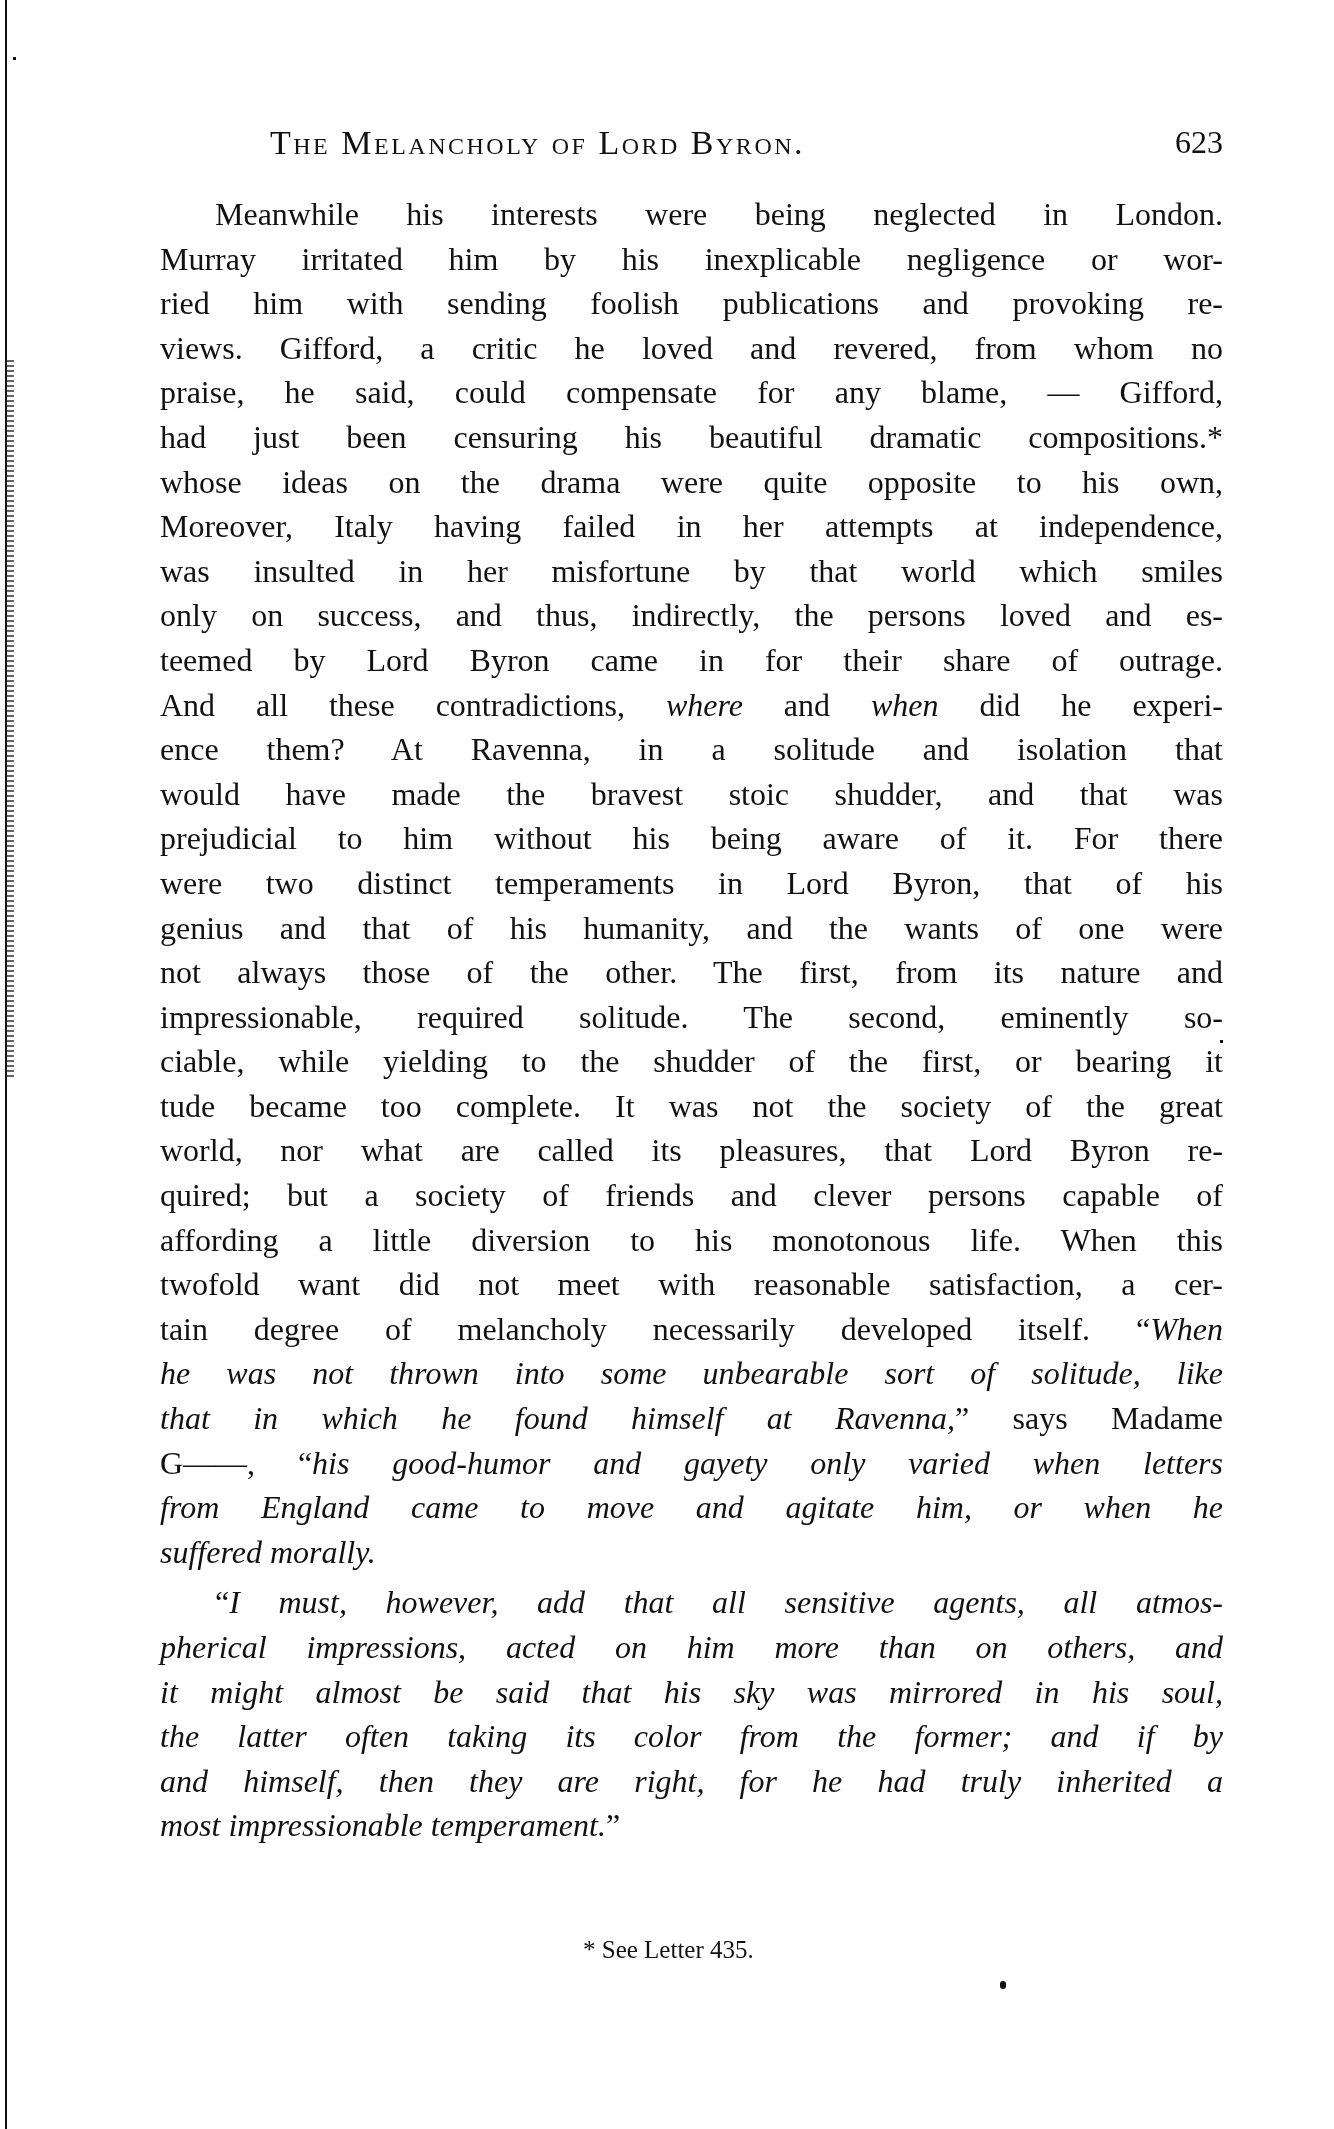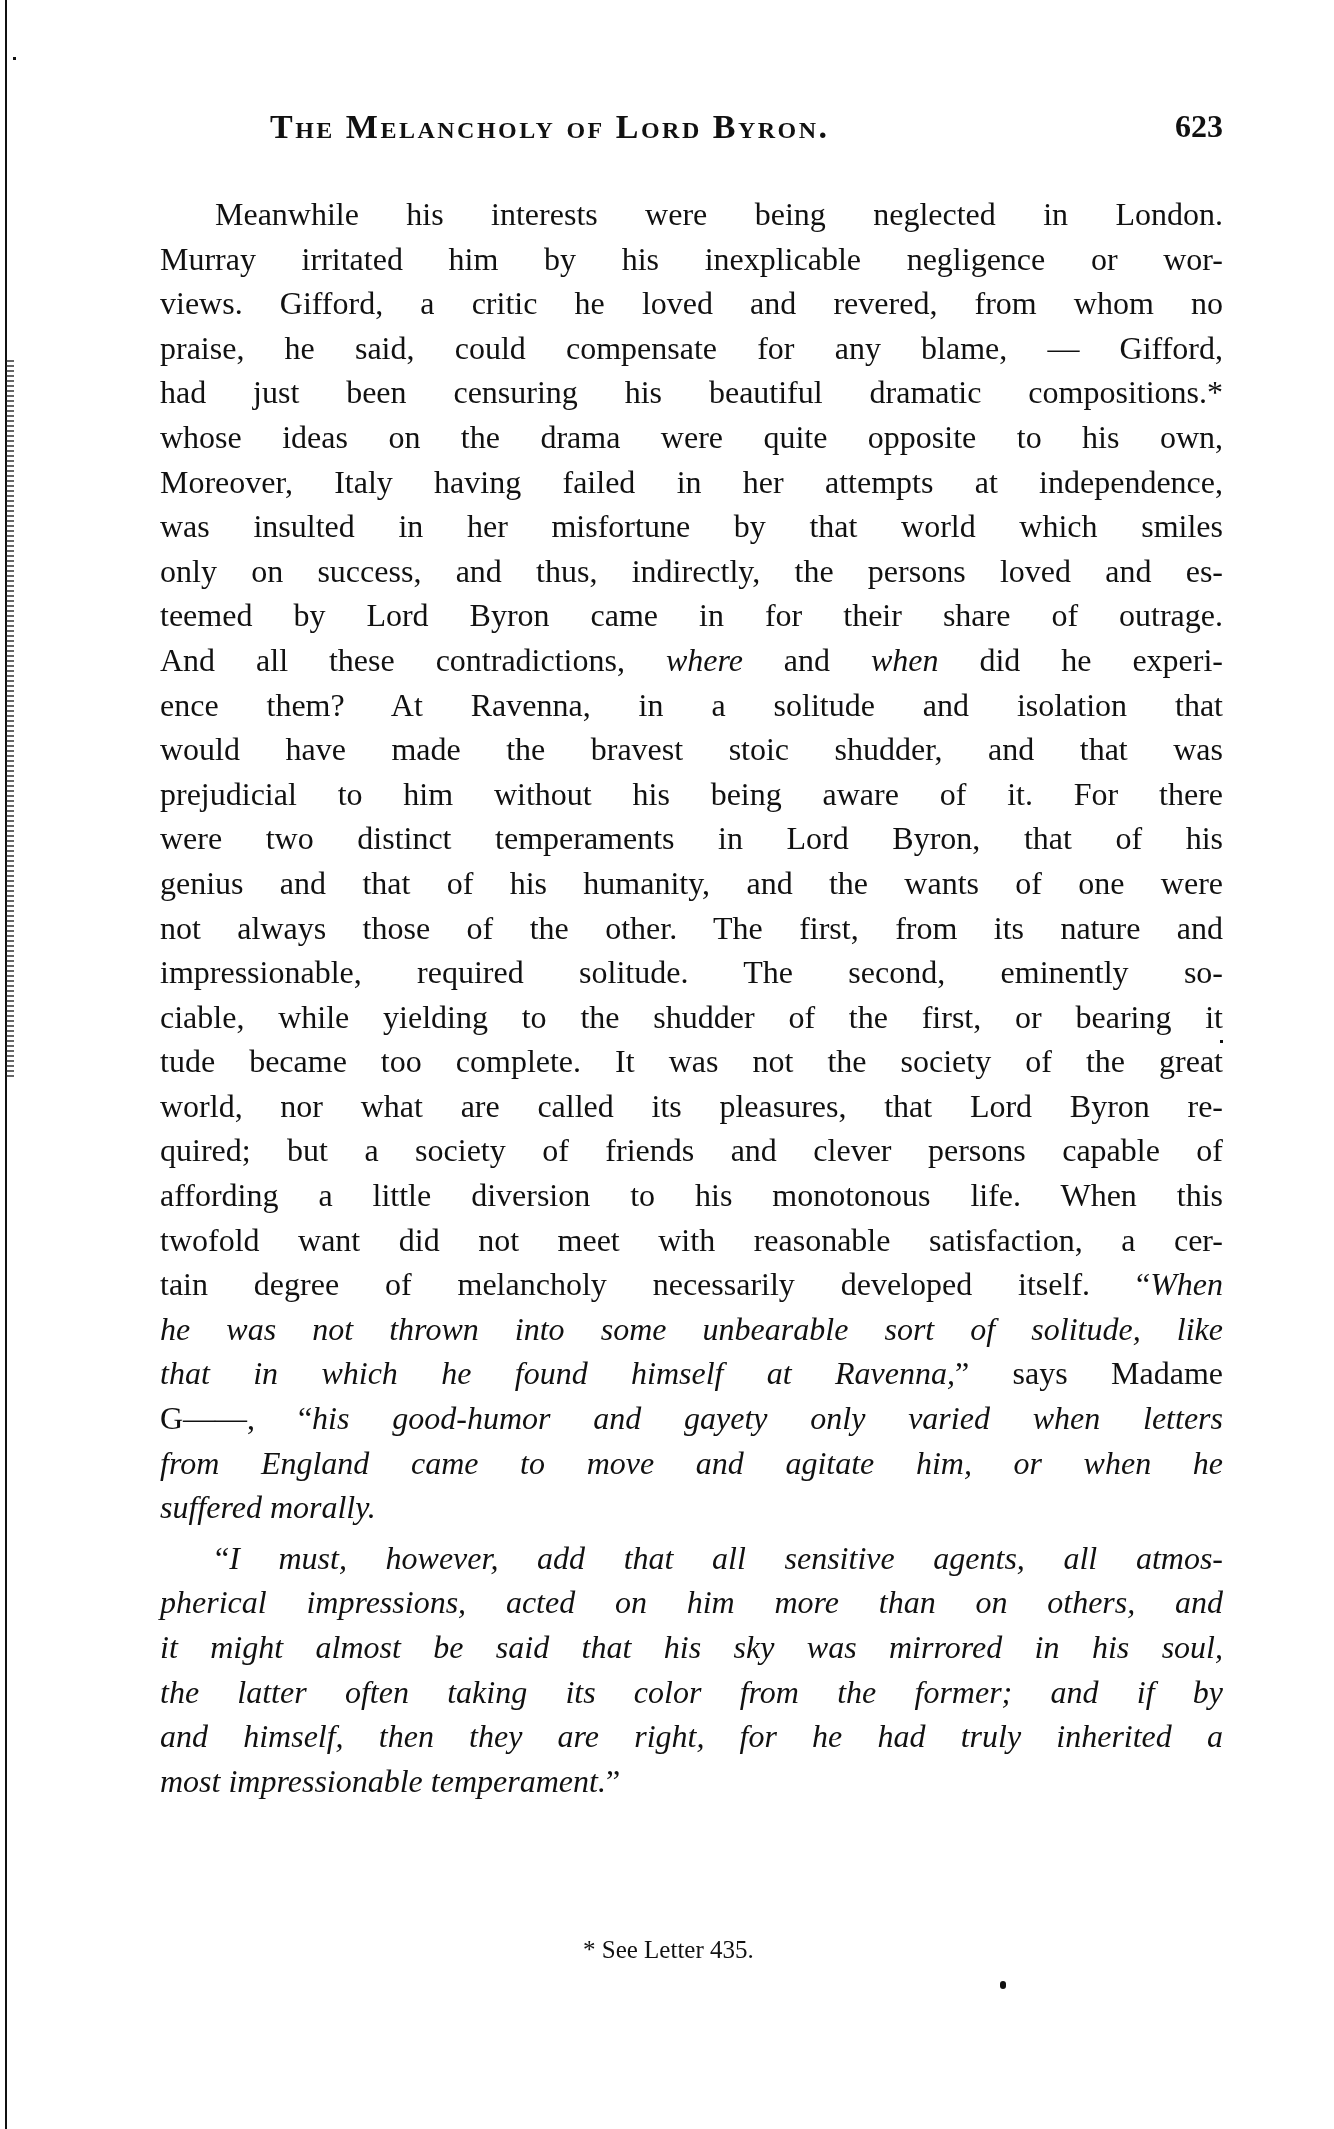--- a/index.html
+++ b/index.html
@@ -1,21 +1,21 @@
 <!DOCTYPE html>
 <html><head>
 <meta charset="utf-8">
 <style>
   html, body { margin: 0; padding: 0; background: #ffffff; }
   body { width: 1334px; height: 2129px; position: relative; overflow: hidden; font-family: "Liberation Serif", "DejaVu Serif", serif; color: #111; }
   .scan-edge { position: absolute; left: 0; top: 0; width: 14px; height: 2129px; }
   .scan-edge .bar { position: absolute; left: 4px; width: 3px; background: #111; }
   .scan-edge .noise { position: absolute; left: 6px; width: 8px; background: repeating-linear-gradient(180deg, #222 0 2px, transparent 2px 5px); opacity: 0.7; }
   .speck { position: absolute; background: #111; }
-  .header { position: absolute; left: 160px; width: 1063px; top: 108px; height: 44px; font-weight: bold; }
+  .header { position: absolute; left: 160px; width: 1063px; top: 124px; height: 44px; }
   .running-title { position: absolute; left: 110px; top: 0; font-size: 34px; letter-spacing: 2.5px; font-variant: small-caps; white-space: nowrap; }
   .page-number { position: absolute; right: 0; top: 0; font-size: 32px; }
   .body-text { position: absolute; left: 160px; top: 192px; width: 1063px; font-size: 32px; line-height: 44.6px; }
   .line { display: block; text-align: justify; text-align-last: justify; white-space: nowrap; overflow: visible; height: 44.6px; }
   .line.last { text-align-last: left; }
   .line.indent { padding-left: 55px; }
   .line.gap { margin-top: 6px; }
   .it { font-style: italic; }
   .footnote { position: absolute; left: 583px; top: 1936px; font-size: 25px; white-space: nowrap; }
 </style>
@@ -32,20 +32,21 @@
 
 <div class="header">
   <span class="running-title">The Melancholy of Lord Byron.</span>
   <span class="page-number">623</span>
 </div>
 
 <div class="body-text" id="body-text">
     <div>
       <span class="line indent"><span>Meanwhile his interests were being neglected in London.</span></span>
       <span class="line"><span>Murray irritated him by his inexplicable negligence or wor-</span></span>
+      <span class="line"><span>ried him with sending foolish publications and provoking re-</span></span>
       <span class="line"><span>views.  Gifford, a critic he loved and revered, from whom no</span></span>
       <span class="line"><span>praise, he said, could compensate for any blame, — Gifford,</span></span>
       <span class="line"><span>had just been censuring his beautiful dramatic compositions.*</span></span>
       <span class="line"><span>whose ideas on the drama were quite opposite to his own,</span></span>
       <span class="line"><span>Moreover, Italy having failed in her attempts at independence,</span></span>
       <span class="line"><span>was insulted in her misfortune by that world which smiles</span></span>
       <span class="line"><span>only on success, and thus, indirectly, the persons loved and es-</span></span>
       <span class="line"><span>teemed by Lord Byron came in for their share of outrage.</span></span>
       <span class="line"><span>And all these contradictions, </span><span class="it">where</span><span> and </span><span class="it">when</span><span> did he experi-</span></span>
       <span class="line"><span>ence them?  At Ravenna, in a solitude and isolation that</span></span>

